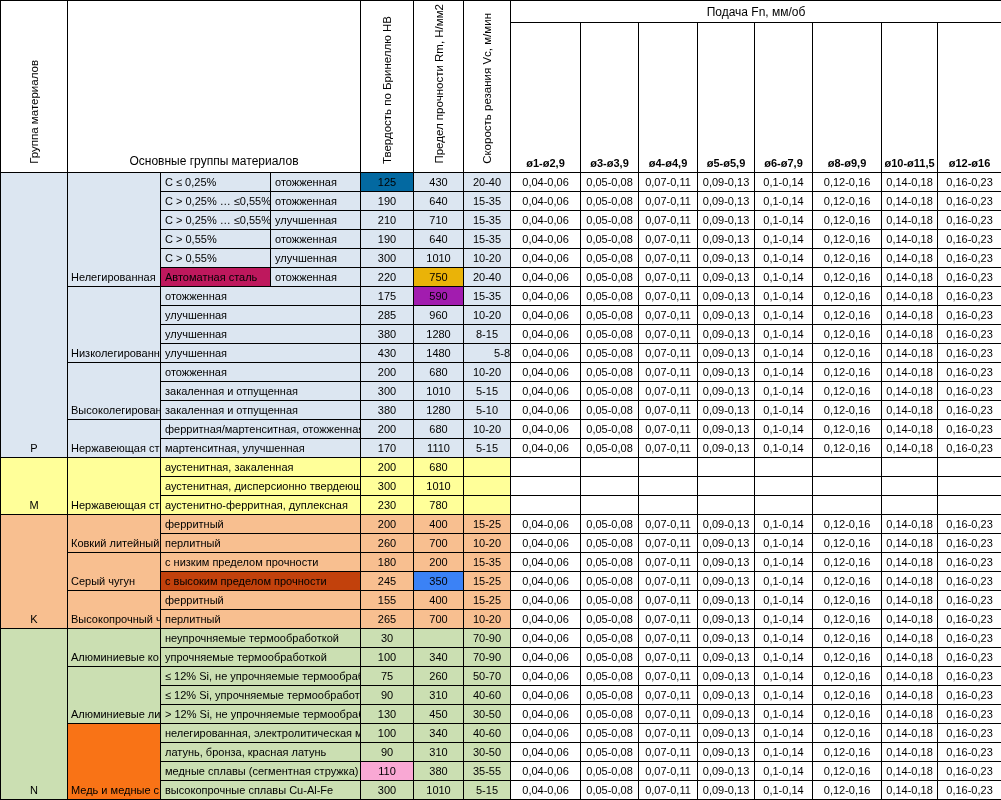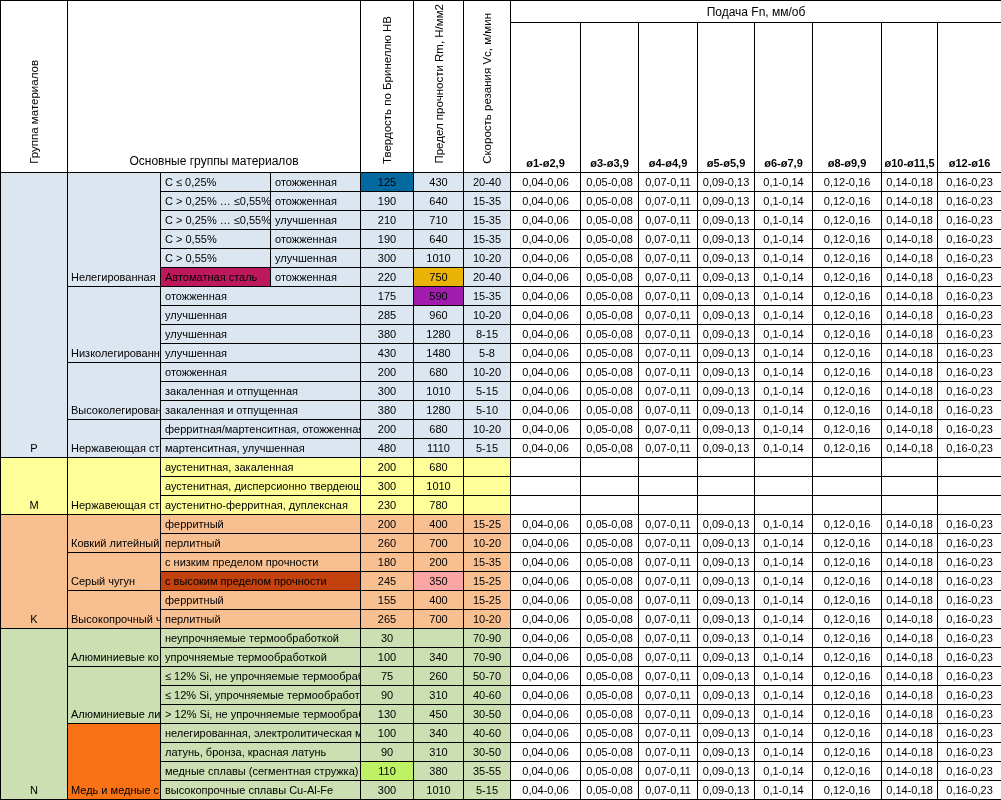--- a/index.html
+++ b/index.html
@@ -221,21 +221,21 @@
           <td class="feedcell">0,09-0,13</td>
           <td class="feedcell">0,1-0,14</td>
           <td class="feedcell">0,12-0,16</td>
           <td class="feedcell">0,14-0,18</td>
           <td class="feedcell">0,16-0,23</td>
         </tr>
         <tr>
           <td class="mat" colspan="2" style="background: rgb(220, 230, 241);">улучшенная</td>
           <td class="num" style="background: rgb(220, 230, 241);">430</td>
           <td class="num" style="background: rgb(220, 230, 241);">1480</td>
-          <td class="num" style="background: rgb(220, 230, 241);">5-8</td>
+          <td class="num" style="background: rgb(220, 230, 241); text-align: right;">5-8</td>
           <td class="feedcell">0,04-0,06</td>
           <td class="feedcell">0,05-0,08</td>
           <td class="feedcell">0,07-0,11</td>
           <td class="feedcell">0,09-0,13</td>
           <td class="feedcell">0,1-0,14</td>
           <td class="feedcell">0,12-0,16</td>
           <td class="feedcell">0,14-0,18</td>
           <td class="feedcell">0,16-0,23</td>
         </tr>
         <tr>
@@ -291,21 +291,21 @@
           <td class="feedcell">0,05-0,08</td>
           <td class="feedcell">0,07-0,11</td>
           <td class="feedcell">0,09-0,13</td>
           <td class="feedcell">0,1-0,14</td>
           <td class="feedcell">0,12-0,16</td>
           <td class="feedcell">0,14-0,18</td>
           <td class="feedcell">0,16-0,23</td>
         </tr>
         <tr>
           <td class="mat" colspan="2" style="background: rgb(220, 230, 241);">мартенситная, улучшенная</td>
-          <td class="num" style="background: rgb(220, 230, 241);">480</td>
+          <td class="num" style="background: rgb(220, 230, 241);">170</td>
           <td class="num" style="background: rgb(220, 230, 241);">1110</td>
           <td class="num" style="background: rgb(220, 230, 241);">5-15</td>
           <td class="feedcell">0,04-0,06</td>
           <td class="feedcell">0,05-0,08</td>
           <td class="feedcell">0,07-0,11</td>
           <td class="feedcell">0,09-0,13</td>
           <td class="feedcell">0,1-0,14</td>
           <td class="feedcell">0,12-0,16</td>
           <td class="feedcell">0,14-0,18</td>
           <td class="feedcell">0,16-0,23</td>
@@ -395,21 +395,21 @@
           <td class="feedcell">0,07-0,11</td>
           <td class="feedcell">0,09-0,13</td>
           <td class="feedcell">0,1-0,14</td>
           <td class="feedcell">0,12-0,16</td>
           <td class="feedcell">0,14-0,18</td>
           <td class="feedcell">0,16-0,23</td>
         </tr>
         <tr>
           <td class="mat" colspan="2" style="background: #c2410c;">с высоким пределом прочности</td>
           <td class="num" style="background: rgb(248, 191, 144);">245</td>
-          <td class="num" style="background: #fca5a5;">350</td>
+          <td class="num" style="background: #3b82f6;">350</td>
           <td class="num" style="background: rgb(248, 191, 144);">15-25</td>
           <td class="feedcell">0,04-0,06</td>
           <td class="feedcell">0,05-0,08</td>
           <td class="feedcell">0,07-0,11</td>
           <td class="feedcell">0,09-0,13</td>
           <td class="feedcell">0,1-0,14</td>
           <td class="feedcell">0,12-0,16</td>
           <td class="feedcell">0,14-0,18</td>
           <td class="feedcell">0,16-0,23</td>
         </tr>
@@ -539,21 +539,21 @@
           <td class="feedcell">0,05-0,08</td>
           <td class="feedcell">0,07-0,11</td>
           <td class="feedcell">0,09-0,13</td>
           <td class="feedcell">0,1-0,14</td>
           <td class="feedcell">0,12-0,16</td>
           <td class="feedcell">0,14-0,18</td>
           <td class="feedcell">0,16-0,23</td>
         </tr>
         <tr>
           <td class="mat" colspan="2" style="background: rgb(203, 223, 178);">медные сплавы (сегментная стружка)</td>
-          <td class="num" style="background: #bef264;">110</td>
+          <td class="num" style="background: #f9a8d4;">110</td>
           <td class="num" style="background: rgb(203, 223, 178);">380</td>
           <td class="num" style="background: rgb(203, 223, 178);">35-55</td>
           <td class="feedcell">0,04-0,06</td>
           <td class="feedcell">0,05-0,08</td>
           <td class="feedcell">0,07-0,11</td>
           <td class="feedcell">0,09-0,13</td>
           <td class="feedcell">0,1-0,14</td>
           <td class="feedcell">0,12-0,16</td>
           <td class="feedcell">0,14-0,18</td>
           <td class="feedcell">0,16-0,23</td>

